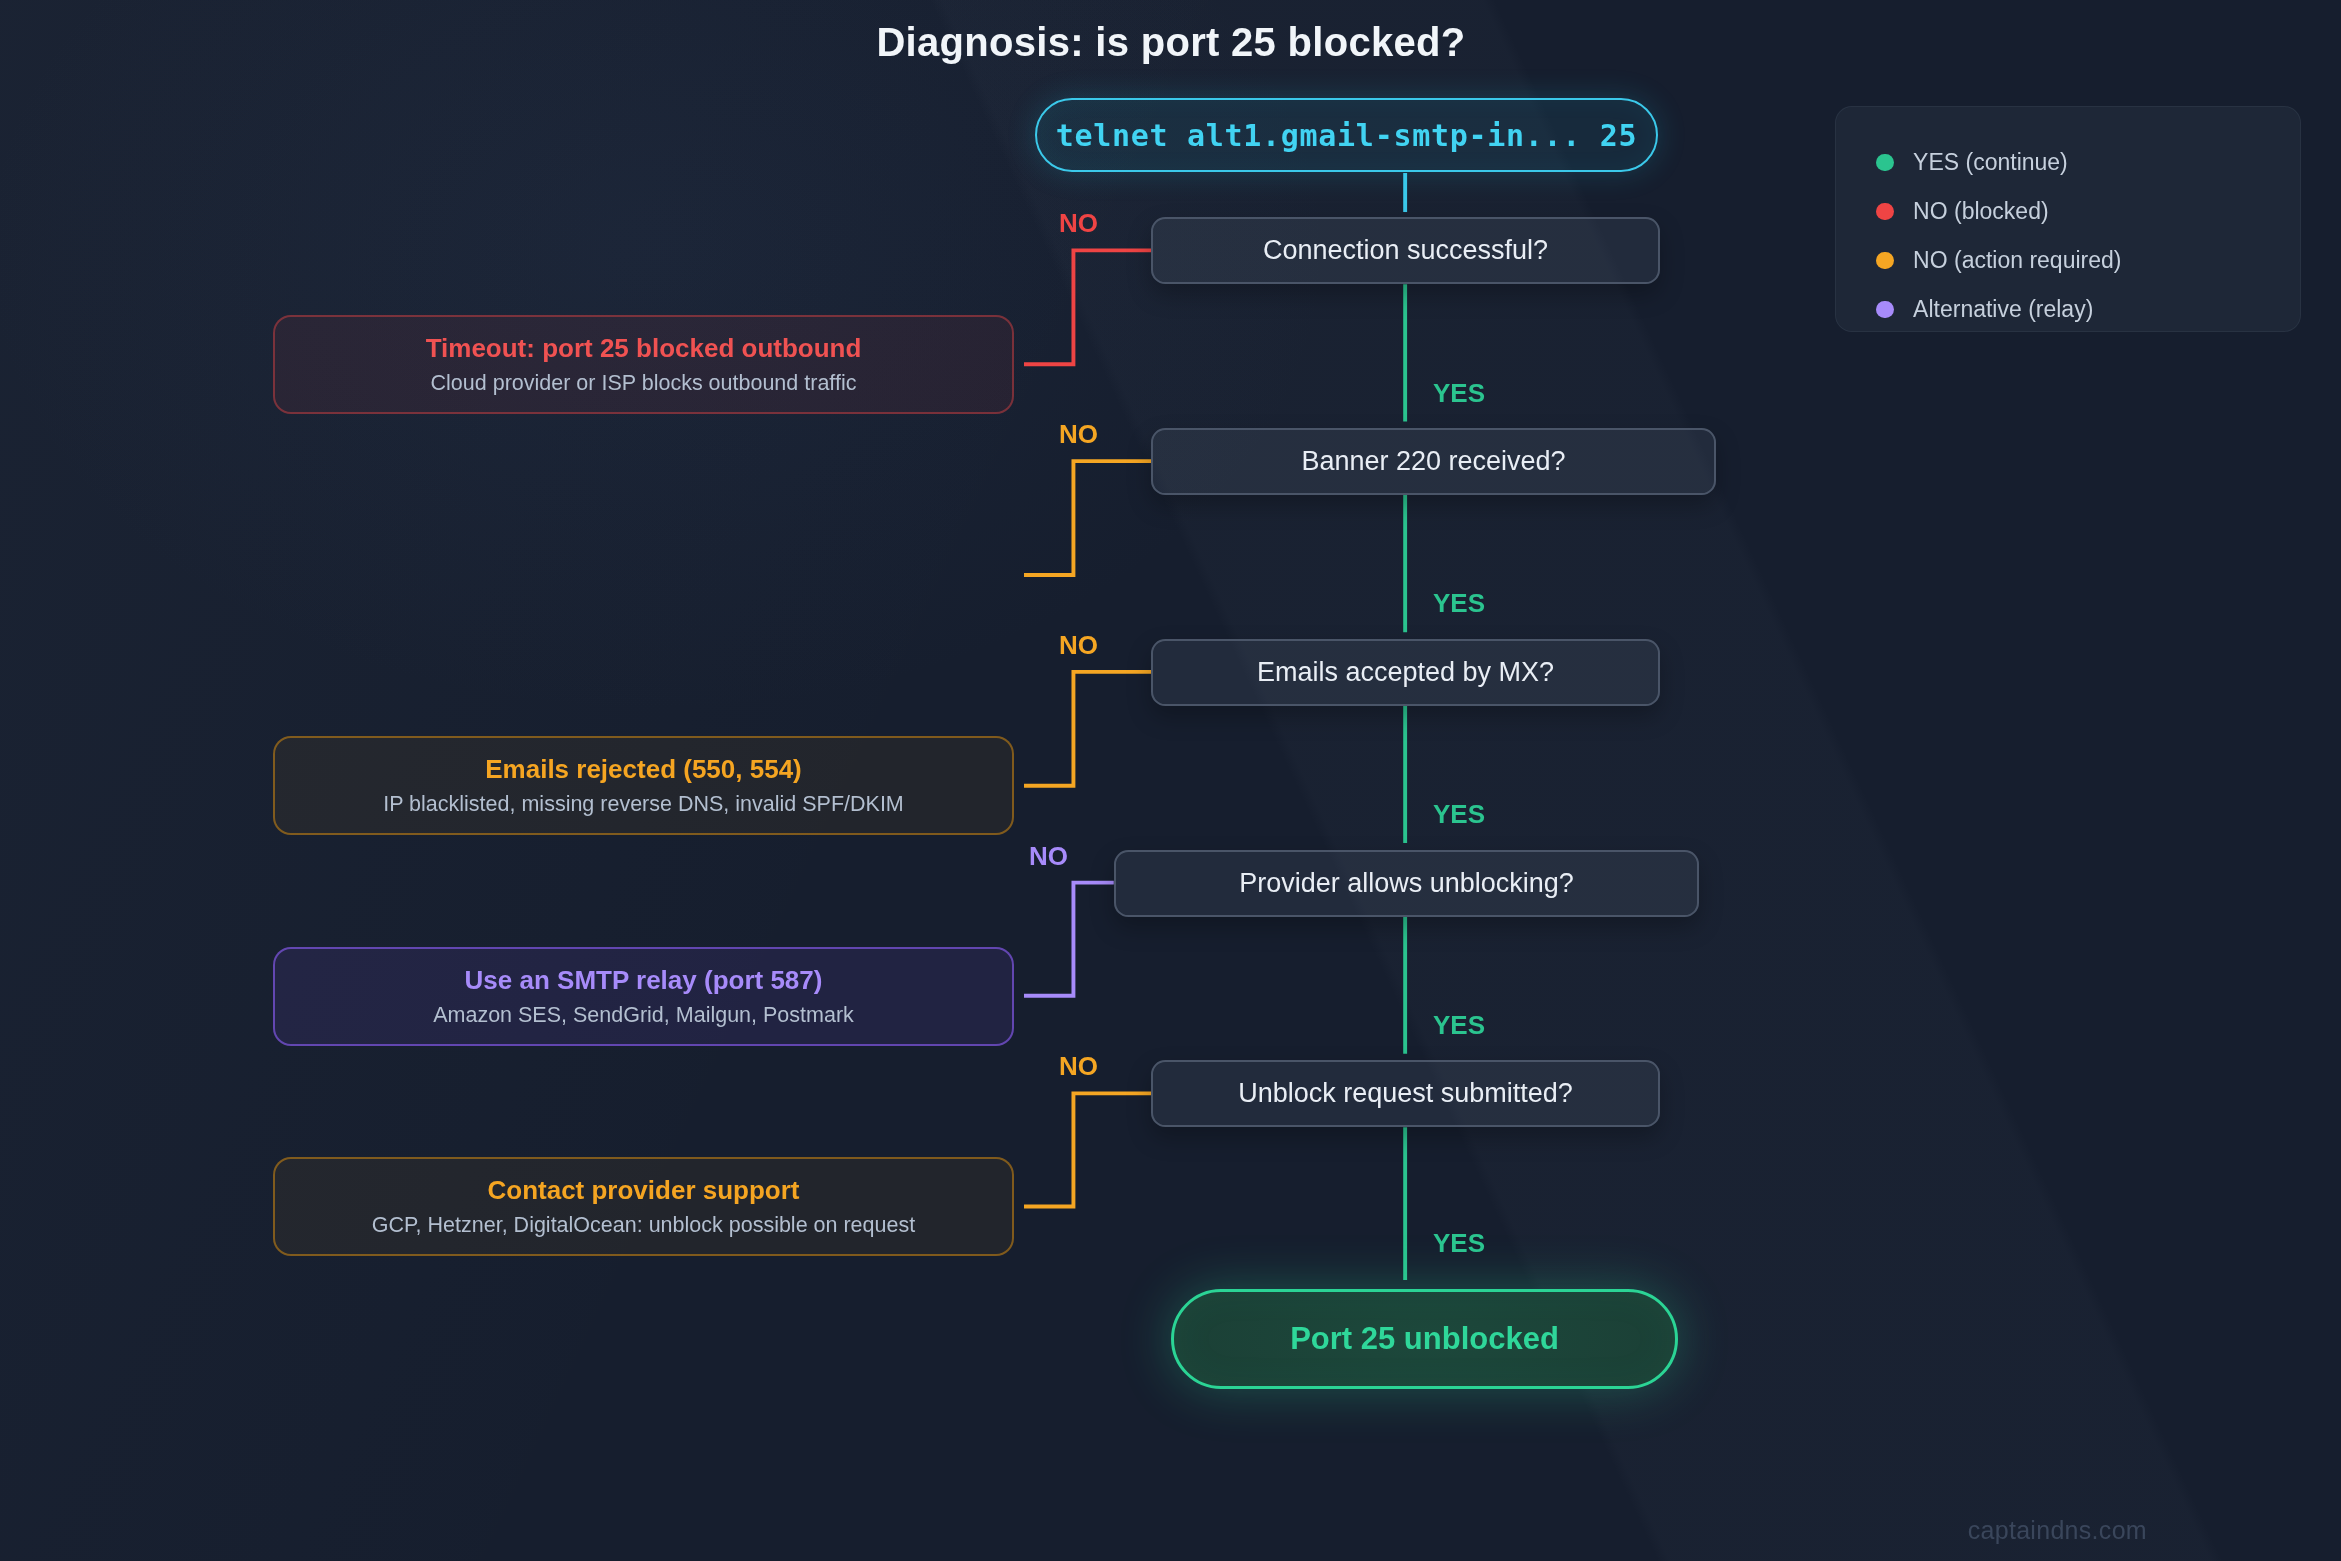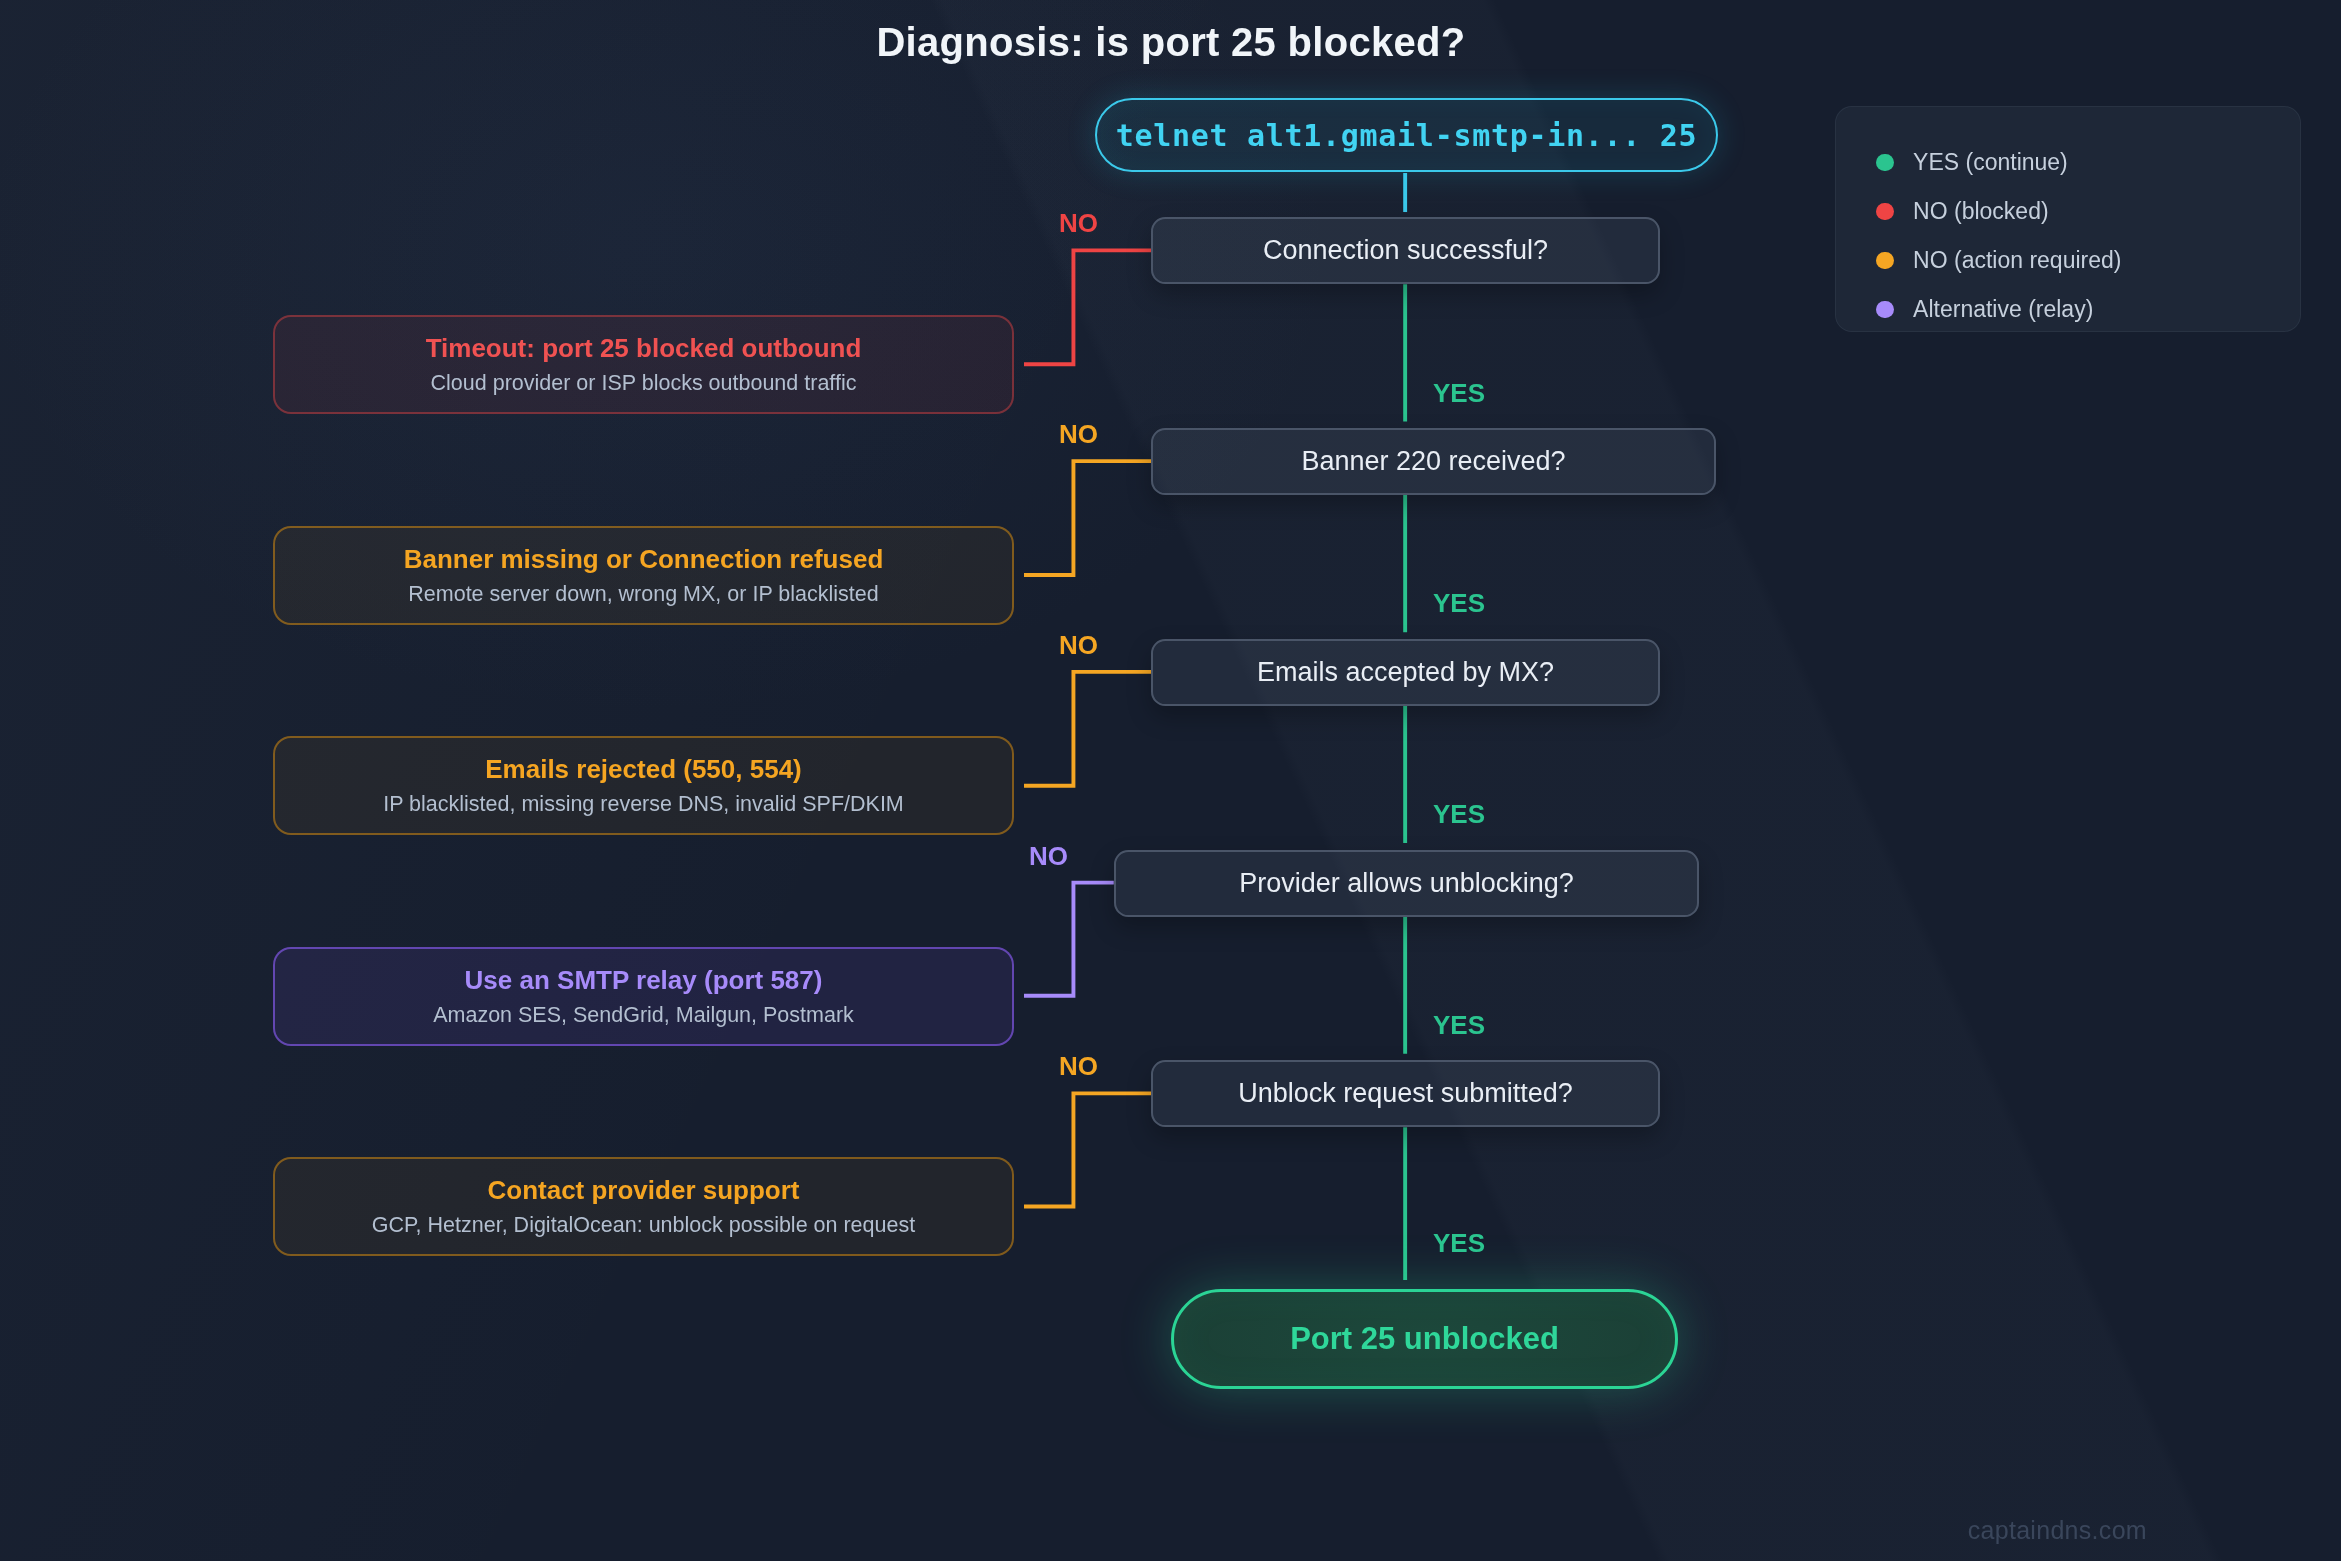--- a/index.html
+++ b/index.html
@@ -17,21 +17,21 @@
   }
 
   .title {
     position: absolute; left: 0; right: 0; top: 19.5px;
     margin: 0; text-align: center;
     font-size: 40px; font-weight: 700; color: #f1f5f9; letter-spacing: 0.3px;
   }
 
   
   .terminal {
-    position: absolute; left: 1095px; top: 98px; width: 623px; height: 74px;
+    position: absolute; left: 1035px; top: 98px; width: 623px; height: 74px;
     box-sizing: border-box;
     border: 2.6px solid #3bc9ea; border-radius: 38px;
     background: rgba(34,197,234,0.08);
     box-shadow: 0 0 30px rgba(34,197,234,0.18), inset 0 0 26px rgba(34,197,234,0.05);
     display: flex; align-items: center; justify-content: center;
     color: #41d3f2; font-family: "DejaVu Sans Mono", monospace;
     font-size: 30px; font-weight: 700; letter-spacing: 0.7px; white-space: nowrap;
   }
 
   
@@ -181,24 +181,20 @@
     <span>Provider allows unblocking?</span>
   </div>
   <div class="decision d5">
     <span>Unblock request submitted?</span>
   </div>
 
   <div class="result red r1">
     <div class="r-title">Timeout: port 25 blocked outbound</div>
     <div class="r-sub">Cloud provider or ISP blocks outbound traffic</div>
   </div>
-  <div class="result orange r2">
-    <div class="r-title">Banner missing or Connection refused</div>
-    <div class="r-sub">Remote server down, wrong MX, or IP blacklisted</div>
-  </div>
   <div class="result orange r3">
     <div class="r-title">Emails rejected (550, 554)</div>
     <div class="r-sub">IP blacklisted, missing reverse DNS, invalid SPF/DKIM</div>
   </div>
   <div class="result purple r4">
     <div class="r-title">Use an SMTP relay (port 587)</div>
     <div class="r-sub">Amazon SES, SendGrid, Mailgun, Postmark</div>
   </div>
   <div class="result orange r5">
     <div class="r-title">Contact provider support</div>

